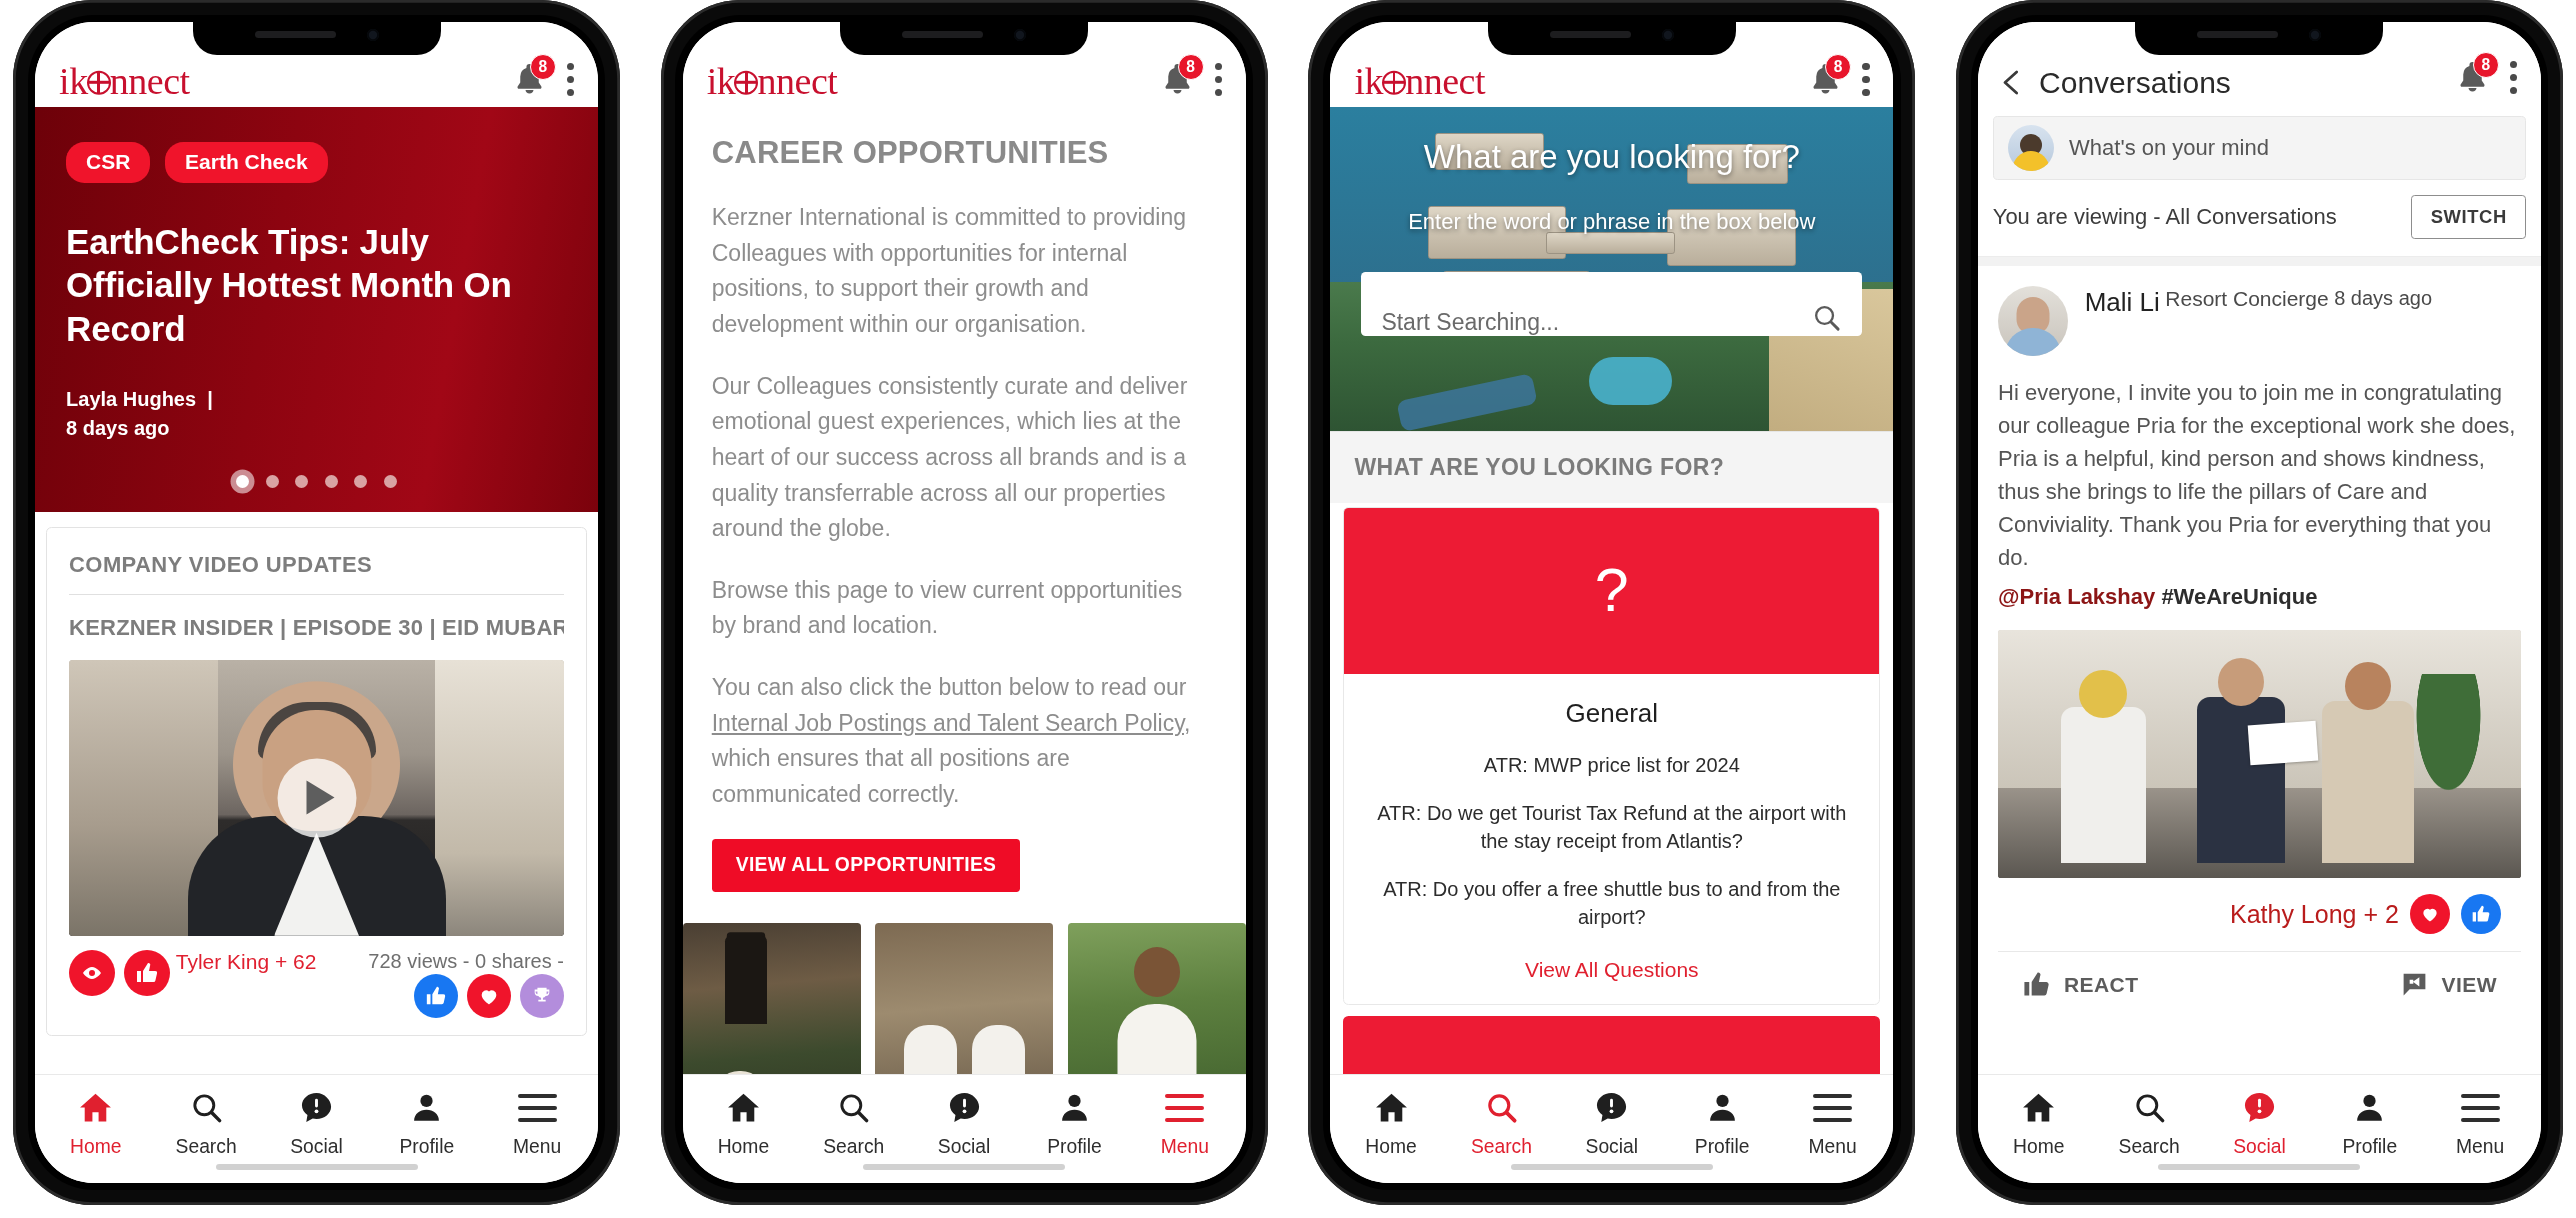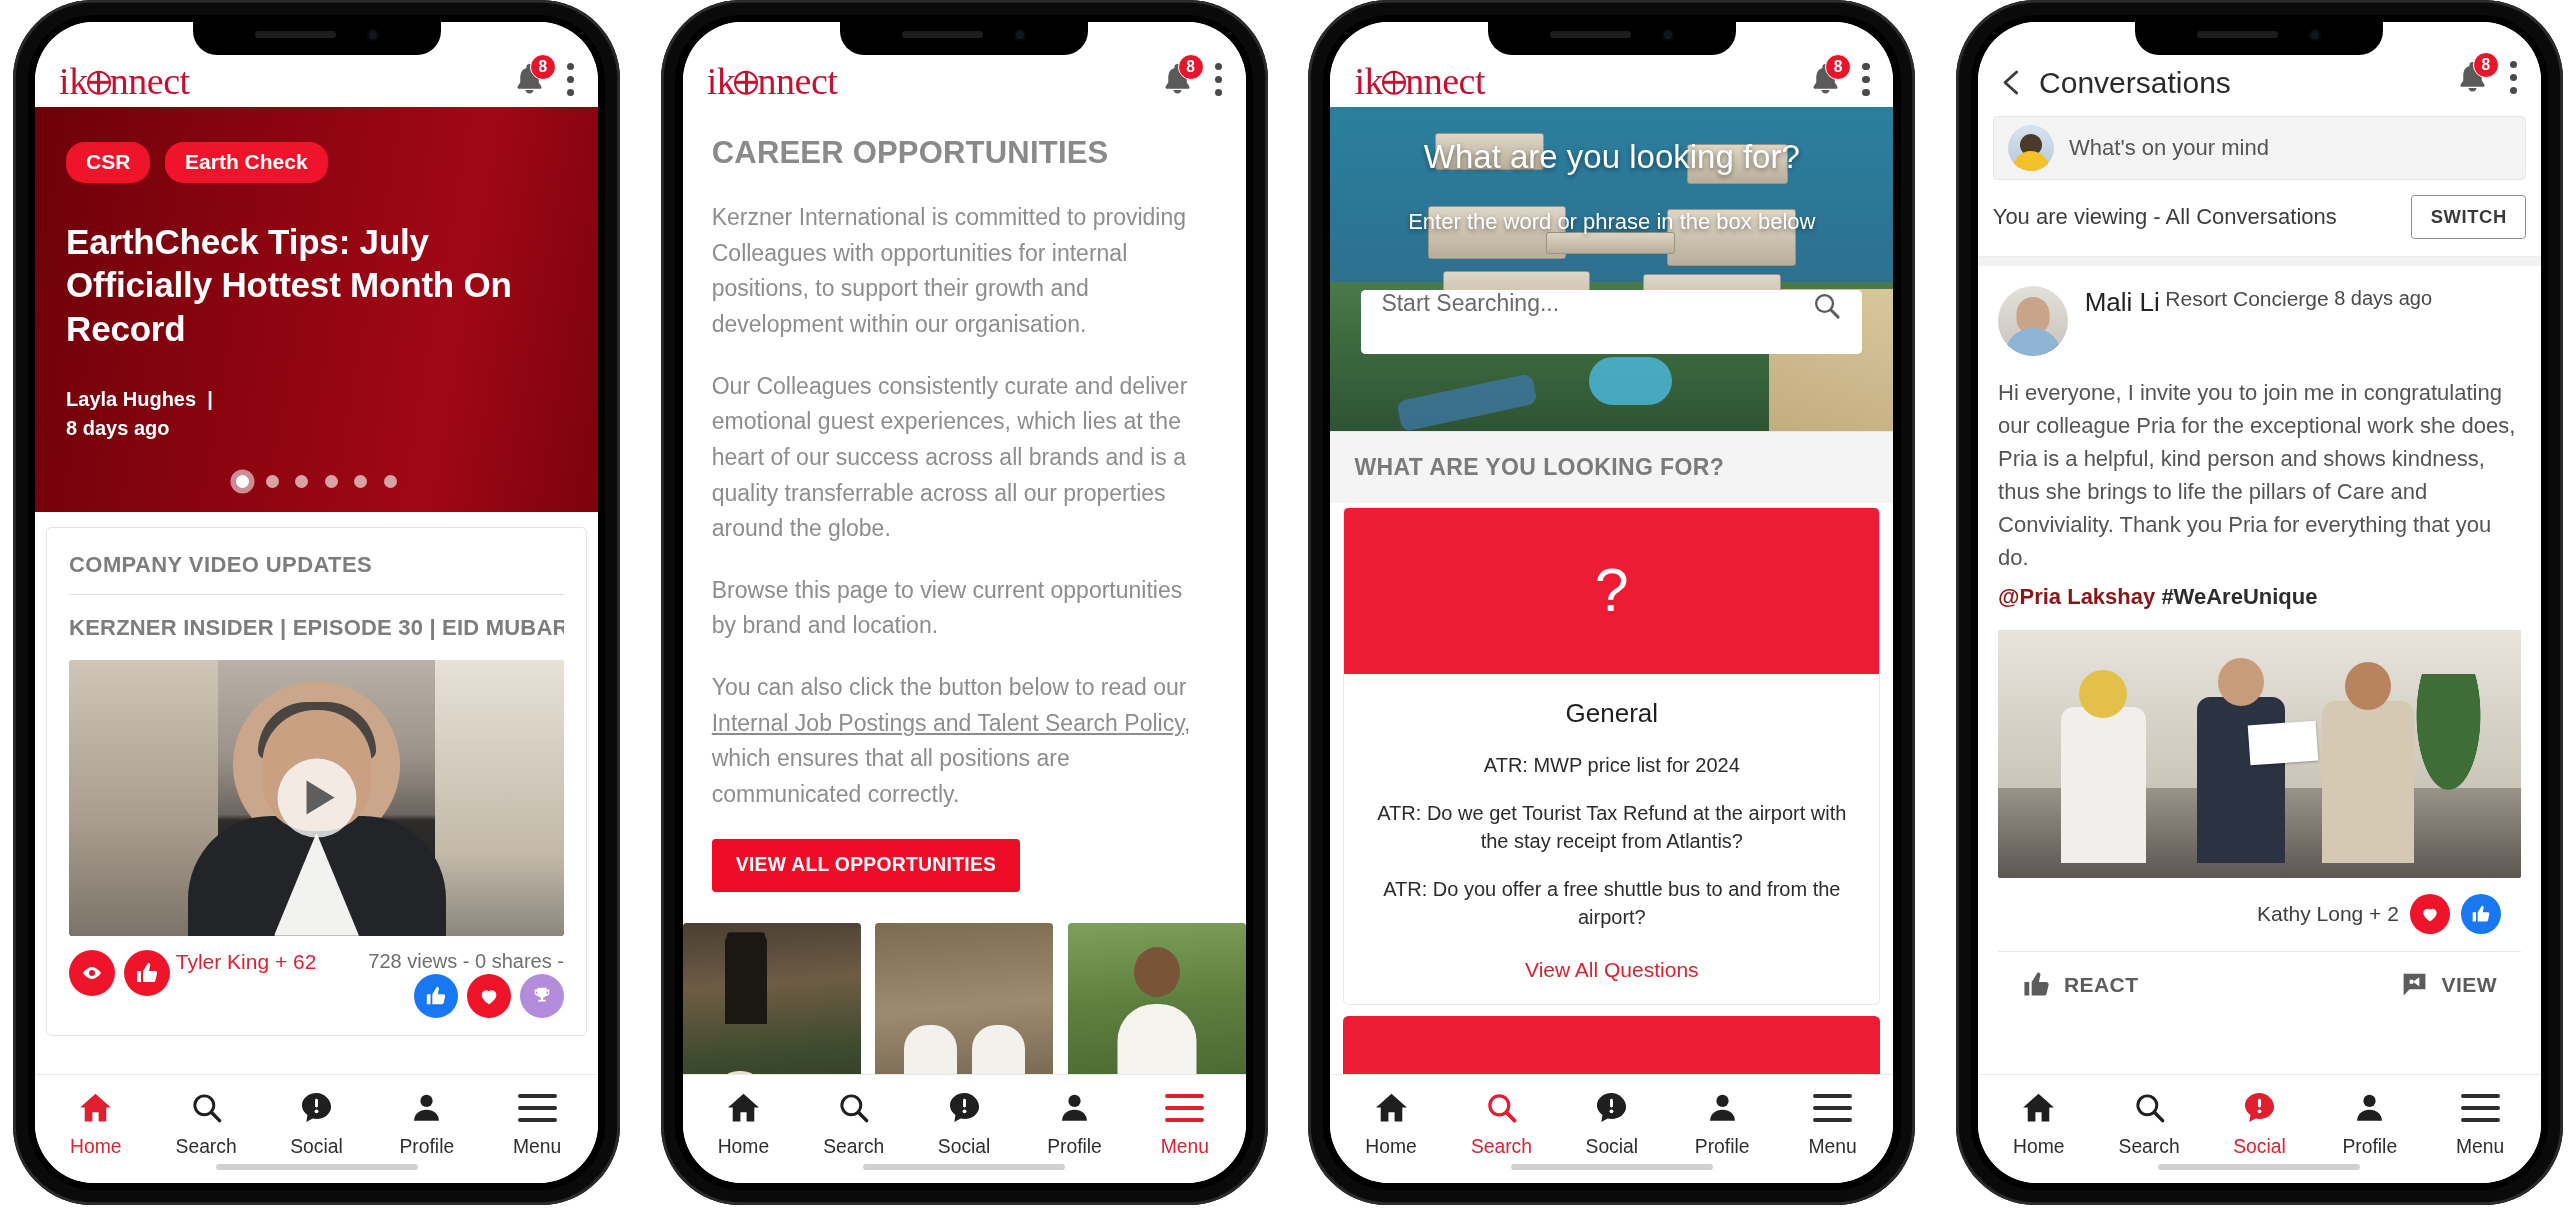--- a/index.html
+++ b/index.html
@@ -308,25 +308,25 @@
   .search-hero-overlay {
     position: absolute; inset: 0;
     display: flex; flex-direction: column; align-items: center;
     padding: 31px 31px 0 31px;
   }
   .sh-title { color:#fff; font-size: 33px; font-weight: 400;
     text-shadow: 0 1.8px 5.5px rgba(0,0,0,.45); }
   .sh-sub { color:#fff; font-size: 22px; margin-top: 33px;
     text-shadow: 0 1.8px 5.5px rgba(0,0,0,.45); }
   .search-box {
-    margin-top: 55px;
+    margin-top: 37px;
     width: 100%;
     background:#fff; border-radius: 4.6px;
     height: 64px;
-    display:flex; align-items:flex-start; padding: 0 20px;
+    display:flex; align-items:flex-end; padding: 0 20px;
   }
   .search-box input {
     flex: 1 1 auto; border: none; outline: none;
     font-size: 23px; color:#6a6a6a; font-family: "Liberation Sans", sans-serif;
     background: transparent;
   }
   .search-box input::placeholder { color:#6a6a6a; }
   .sec-label {
     background:#f4f4f4;
     padding: 22px 24px;
@@ -400,21 +400,21 @@
   .pp-p2 { left: 38%; width: 88px; height: 166px; background:#2b3242; }
   .pp-p2::before { content:""; position:absolute; left:50%; top:-39px; transform:translateX(-50%);
     width:46px; height:48px; border-radius:50%; background:#c79c7a; }
   .pp-p3 { left: 62%; width: 92px; height: 162px; background:#d6c9b4; }
   .pp-p3::before { content:""; position:absolute; left:50%; top:-39px; transform:translateX(-50%);
     width:46px; height:48px; border-radius:50%; background:#b8835e; }
   .pp-cert { position:absolute; left: 48%; bottom: 46%; width: 68px; height: 40px; background:#fff;
      transform: rotate(-4deg); box-shadow: 0 0.9px 2.8px rgba(0,0,0,.3); }
   .likes-row { display:flex; align-items:center; justify-content:flex-end; gap: 11px;
      padding: 16.6px 20px 16.6px 0; }
-  .likes-name { font-size: 21px; color:#404040; }
+  .likes-name { font-size: 25px; color:#b91c1c; }
   .like-pill { width: 40px; height: 40px; border-radius:50%; display:flex; align-items:center; justify-content:center; }
   .like-pill.red { background:#f0142b; }
   .like-pill.blue { background:#1877f2; }
   .actions-row {
     display:flex; align-items:center; justify-content: space-between;
     border-top: 0.9px solid #e8e8e8;
     padding: 18.4px 24px;
   }
   .action { display:flex; align-items:center; gap: 13px;
     font-size: 21px; font-weight: bold; color:#5c5c5c; letter-spacing: 0.4px; cursor:pointer; }

